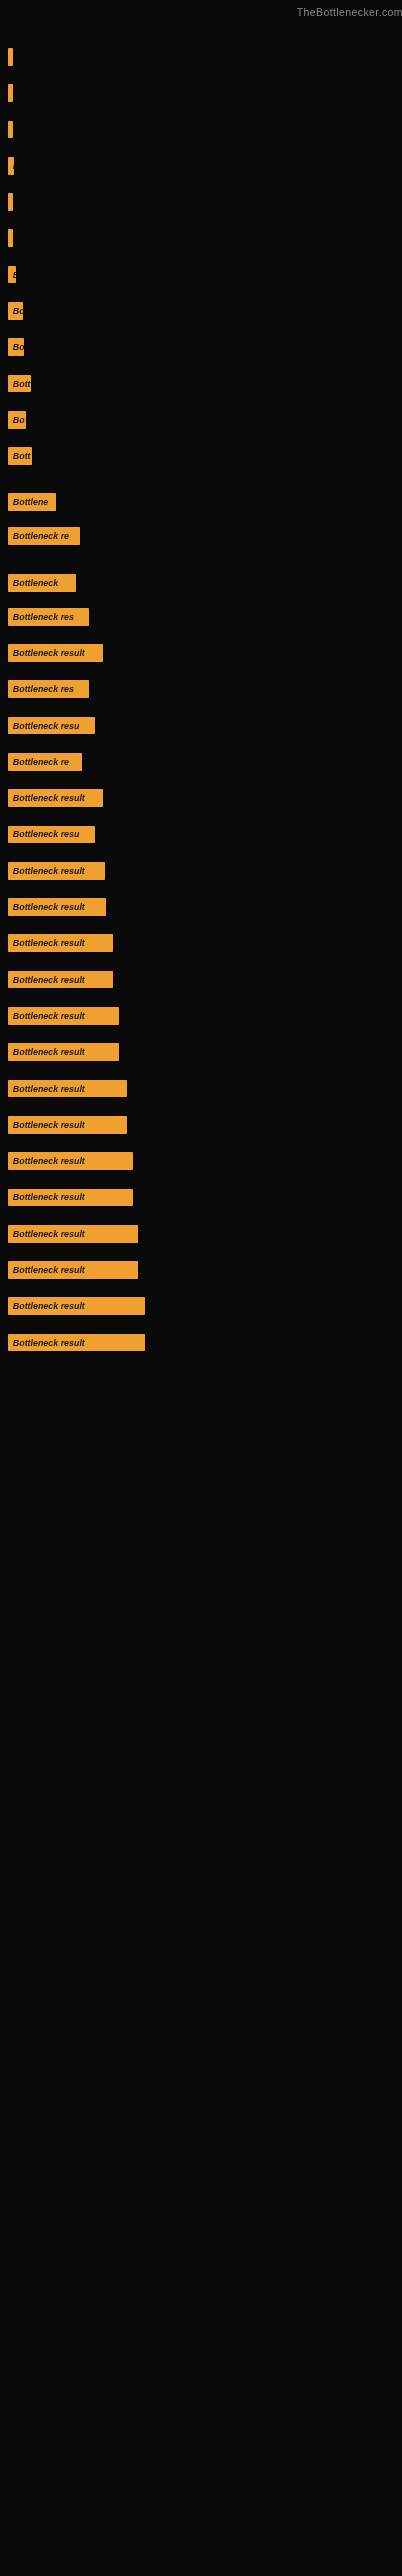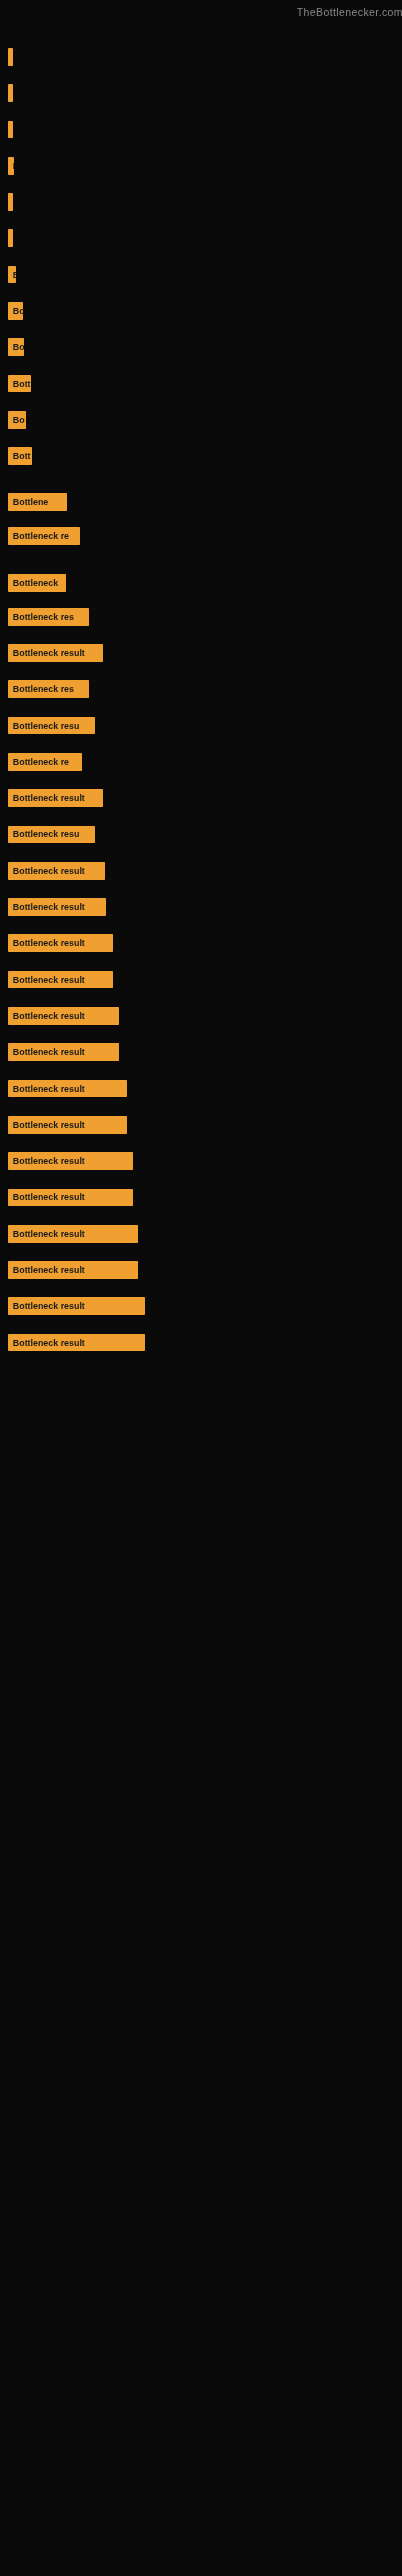--- a/index.html
+++ b/index.html
@@ -16,20 +16,21 @@
       font-size: 10.5px;
       text-align: right;
       padding: 6.4px 0 3.2px 0;
       letter-spacing: 0.4px;
     }
     .bars-container {
       padding: 24px 12px 8px 8px;
       display: flex;
       flex-direction: column;
       gap: 9px;
+      font-style: italic;
     }
     .bar-row {
       display: flex;
       align-items: center;
       margin-bottom: 4.8px;
       min-height: 22.5px;
     }
     .bar {
       background-color: #f0a030;
       height: 17.7px;
@@ -107,31 +108,31 @@
       <div class="bar" style="width: 17.7px;">
         <span class="bar-label">Bo</span>
       </div>
     </div>
     <div class="bar-row">
       <div class="bar" style="width: 24px;">
         <span class="bar-label">Bott</span>
       </div>
     </div>
     <div class="bar-row">
-      <div class="bar" style="width: 59px; margin-top: 12px;">
+      <div class="bar" style="width: 48px; margin-top: 12px;">
         <span class="bar-label">Bottlene</span>
       </div>
     </div>
     <div class="bar-row">
       <div class="bar" style="width: 72px;">
         <span class="bar-label">Bottleneck re</span>
       </div>
     </div>
     <div class="bar-row">
-      <div class="bar" style="width: 58px; margin-top: 13px;">
+      <div class="bar" style="width: 68px; margin-top: 13px;">
         <span class="bar-label">Bottleneck</span>
       </div>
     </div>
     <div class="bar-row">
       <div class="bar" style="width: 81px;">
         <span class="bar-label">Bottleneck res</span>
       </div>
     </div>
     <div class="bar-row">
       <div class="bar" style="width: 95px;">

